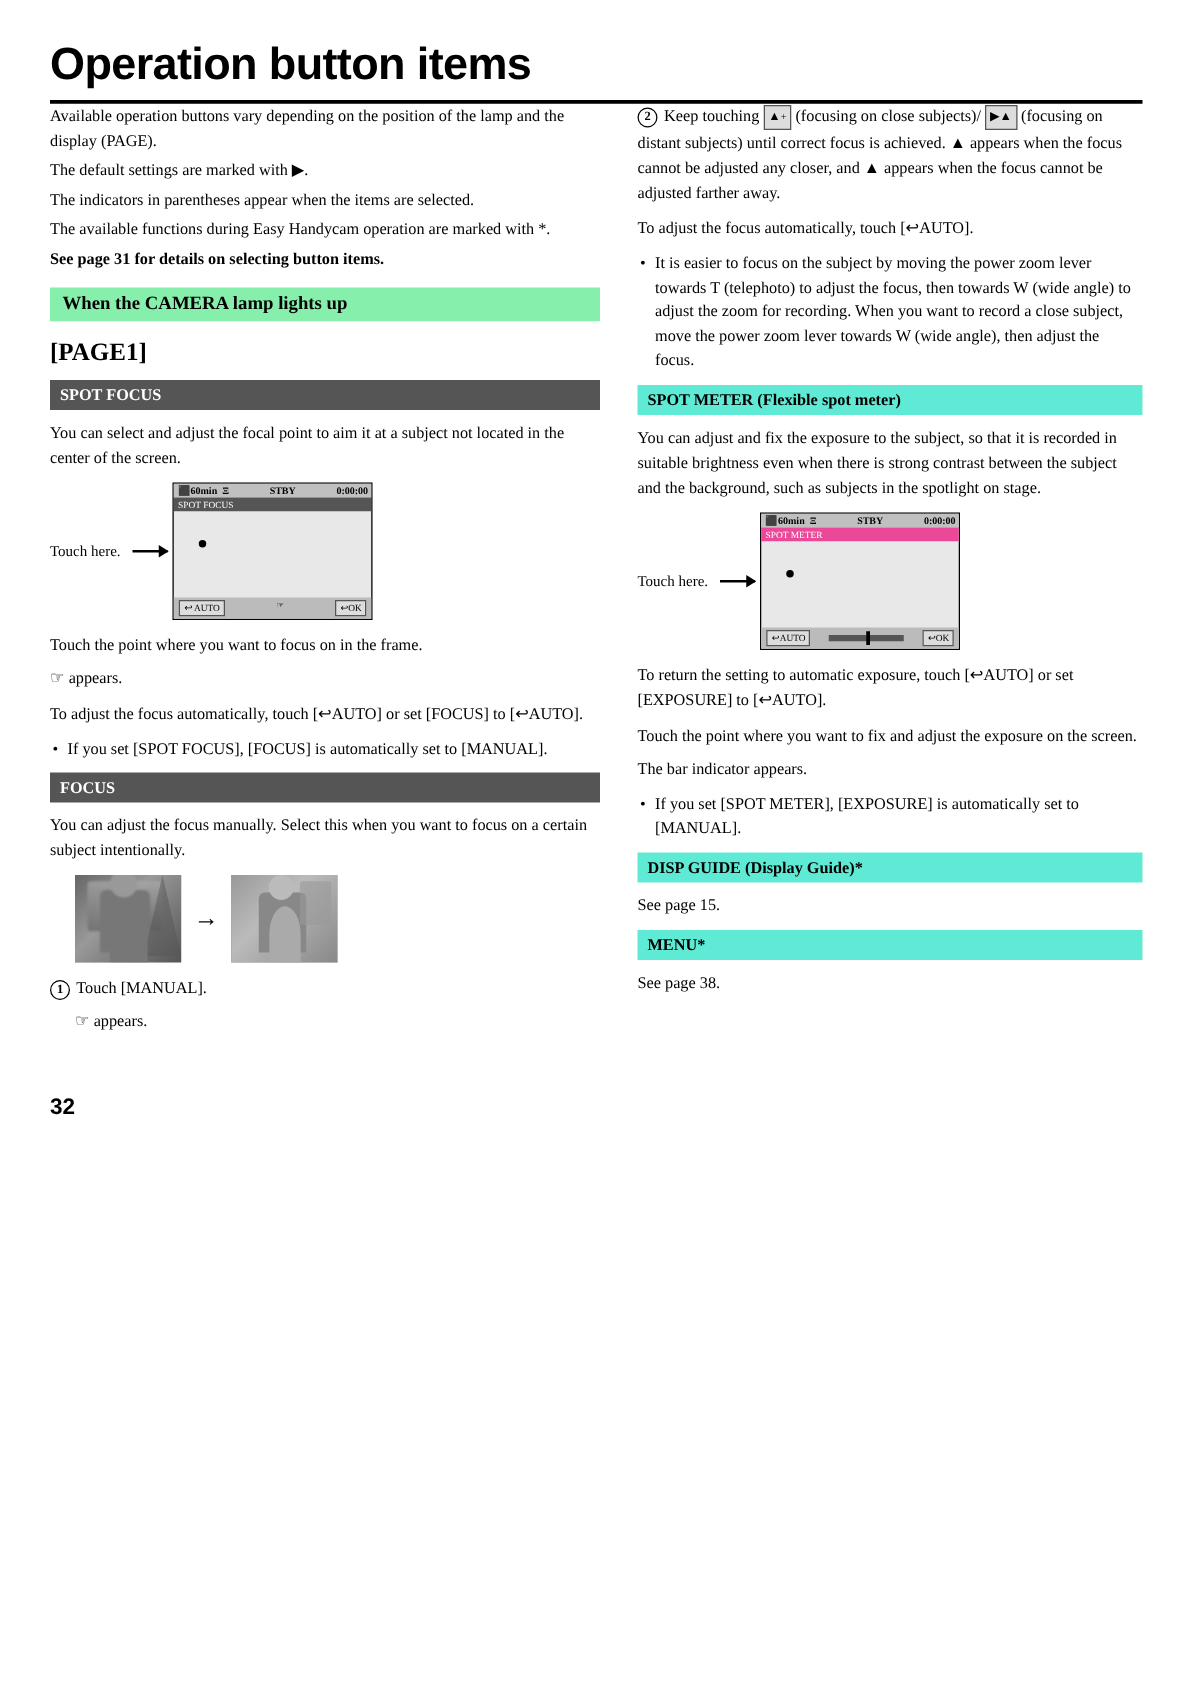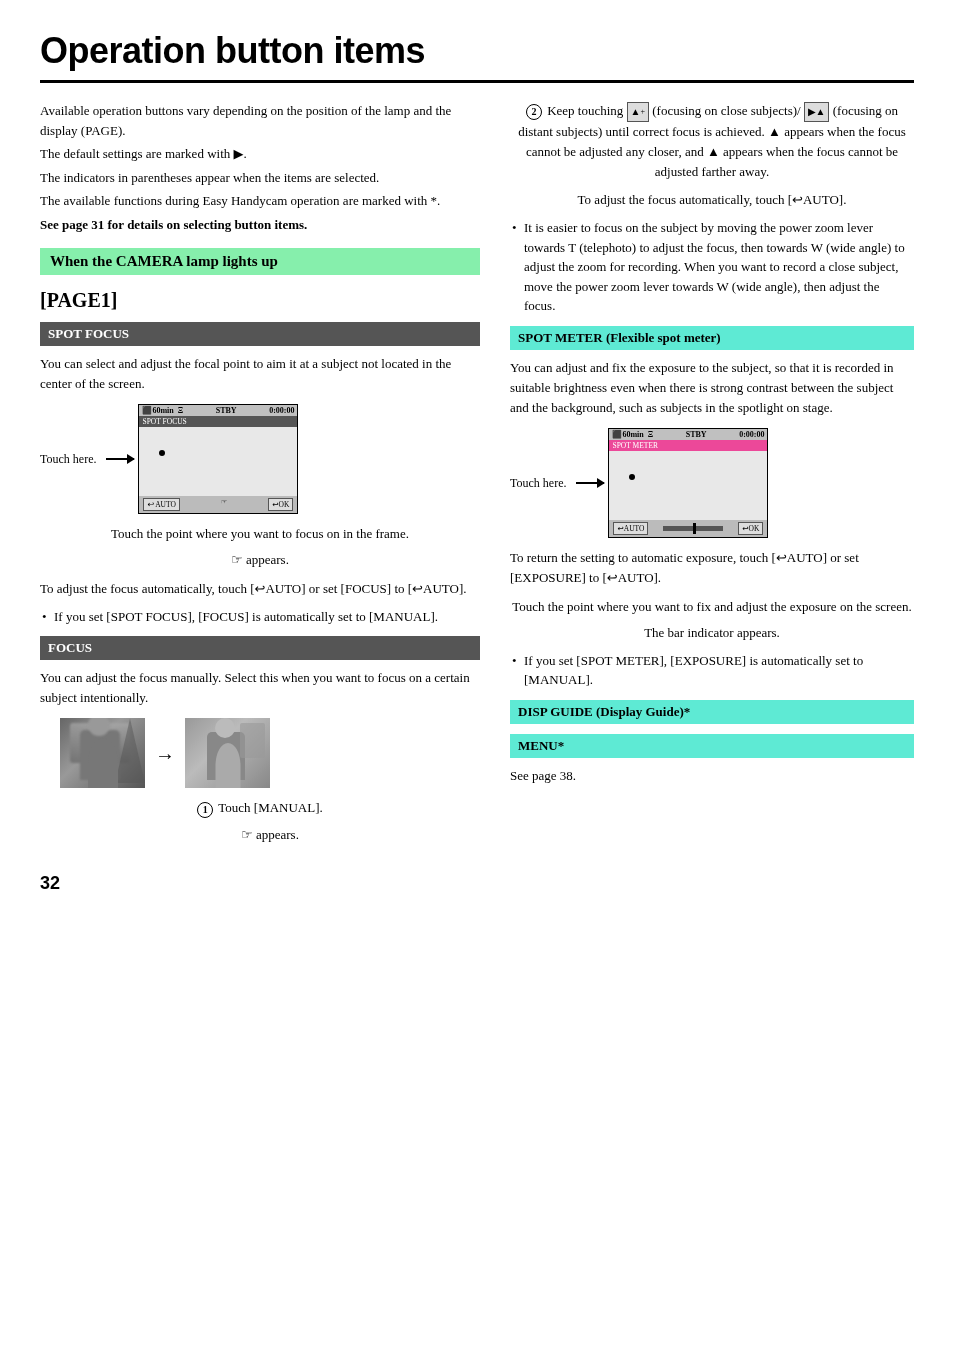--- a/index.html
+++ b/index.html
@@ -10,21 +10,20 @@
       color: #000;
       width: 954px;
       min-height: 1357px;
       padding: 30px 40px 40px 40px;
     }
     h1.page-title {
       font-size: 36px;
       font-weight: 900;
       border-bottom: 3px solid #000;
       padding-bottom: 8px;
-      margin-bottom: 18px;
       letter-spacing: -0.5px;
     }
     .two-col {
       display: flex;
       gap: 30px;
       font-family: Liberation Serif, serif;
     }
     .col-left {
       width: 440px;
       flex-shrink: 0;
@@ -67,21 +66,20 @@
       margin-bottom: 4px;
       margin-top: 14px;
     }
     .body-text {
       font-size: 13px;
       line-height: 1.55;
       margin-bottom: 8px;
     }
     .body-text p {
       margin-bottom: 6px;
-      text-align: center;
     }
     .bullet-item {
       padding-left: 14px;
       position: relative;
       font-size: 13px;
       line-height: 1.5;
       margin-bottom: 5px;
     }
     .bullet-item::before {
       content: "•";
@@ -435,20 +433,21 @@
     </div>
 
     <div class="body-text">To return the setting to automatic exposure, touch [↩AUTO] or set [EXPOSURE] to [↩AUTO].</div>
     <div class="body-text">
       <p>Touch the point where you want to fix and adjust the exposure on the screen.</p>
       <p>The bar indicator appears.</p>
     </div>
     <div class="bullet-item">If you set [SPOT METER], [EXPOSURE] is automatically set to [MANUAL].</div>
 
     <div class="section-header-tan">DISP GUIDE (Display Guide)*</div>
+    <div class="body-text">See page 15.</div>
 
     <div class="section-header-tan">MENU*</div>
     <div class="body-text">See page 38.</div>
 
   </div>
 </div>
 
-<div style="margin-top:20px;font-size:18px;font-weight:bold;">32</div>
+<div style="margin-top:40px;font-size:18px;font-weight:bold;">32</div>
 
 </body></html>

